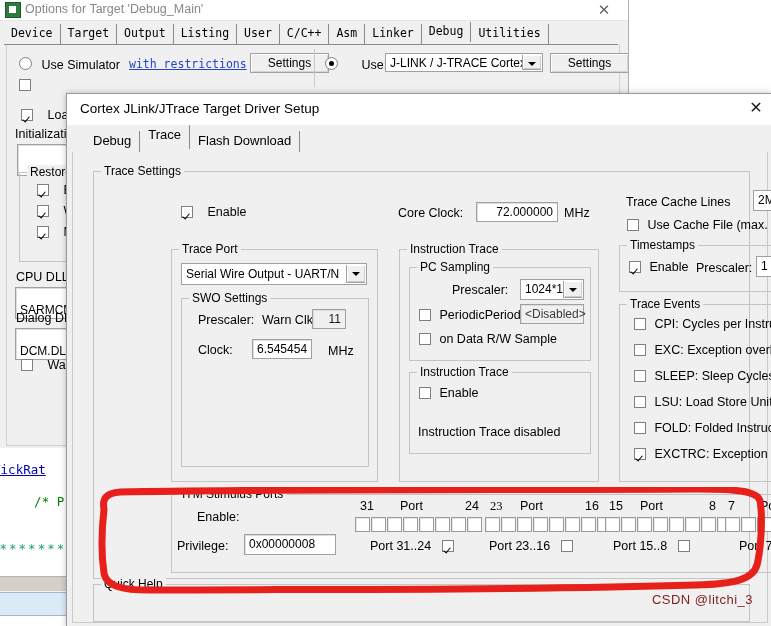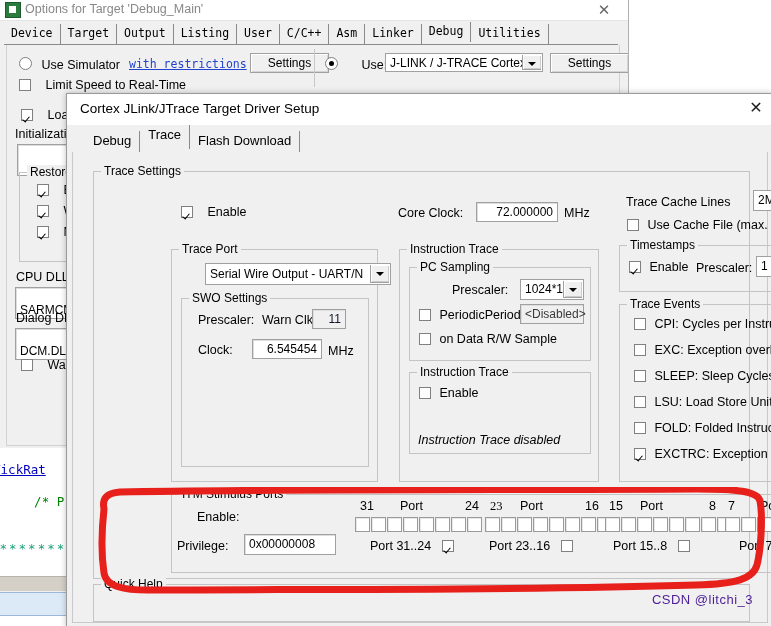--- a/index.html
+++ b/index.html
@@ -169,21 +169,21 @@
     box-sizing:border-box;margin-right:1px;position:relative;
     box-shadow:inset 1px 1px 0 #e8e8e8;
   }
   .porthdr{position:absolute;font-size:12.5px;white-space:nowrap;}
   
   #redbox{
     position:absolute;left:96px;top:487px;width:670px;height:110px;
     pointer-events:none;
   }
   #watermark{
-    position:absolute;right:18px;bottom:19px;font-size:13px;color:#4c1d95;
+    position:absolute;right:18px;bottom:19px;font-size:13px;color:#7f1d1d;
     font-family:"Liberation Sans",sans-serif;letter-spacing:.5px;
   }
 </style>
 </head>
 <body>
 
 <div id="keil-window">
 
   <div id="keil-titlebar">
     <div id="keil-logo"></div>
@@ -209,21 +209,20 @@
 
     <div class="cbrow" style="left:12px;top:12px;">
       <span class="kradio"></span>
       <span style="margin-left:6px;">Use Simulator</span>
     </div>
     <div class="lbl" style="left:122px;top:12px;color:#2244cc;text-decoration:underline;font-family:'DejaVu Sans Mono',monospace;font-size:11.5px;">with restrictions</div>
     <div class="kbtn" style="position:absolute;left:243px;top:8px;width:55px;">Settings</div>
 
     <div class="cbrow" style="left:12px;top:33px;">
       <span class="kcheck"></span>
-      <span style="margin-left:6px;">Limit Speed to Real-Time</span>
     </div>
 
     <div style="position:absolute;left:307px;top:4px;width:1px;height:38px;background:#c8c8c8;"></div>
 
     <div class="cbrow" style="left:318px;top:12px;">
       <span class="kradio on"></span>
       <span style="margin-left:20px;">Use:</span>
     </div>
     <div class="kcombo" style="position:absolute;left:378px;top:8px;width:158px;height:19px;line-height:16px;">
       <span>J-LINK / J-TRACE Cortex</span>
@@ -306,32 +305,32 @@
         <span>2M</span>
         
       </div>
       <div class="cbrow" style="left:533px;top:46px;">
         <span class="kcheck"></span>
         <span>Use Cache File (max. 1GB)</span>
       </div>
 
       <div class="kgroup" style="left:77px;top:77px;width:205px;height:231px;background:#f0f0f0;">
         <div class="legend">Trace Port</div>
-        <div class="kcombo" style="position:absolute;left:9px;top:13px;width:186px;height:22px;line-height:18px;margin-left:24px;">
+        <div class="kcombo" style="position:absolute;left:9px;top:13px;width:186px;height:22px;line-height:18px;">
           <span>Serial Wire Output - UART/N</span>
           <span class="arrow"></span>
         </div>
 
         <div class="kgroup" style="left:9px;top:48px;width:186px;height:167px;">
           <div class="legend">SWO Settings</div>
           <div class="lbl" style="left:16px;top:14px;">Prescaler:</div>
           <div class="lbl" style="left:80px;top:14px;">Warn Clk</div>
           <div class="ktext" style="position:absolute;left:130px;top:10px;width:34px;height:20px;text-align:right;background:#f0f0f0;color:#0f172a;padding-top:2px;">11</div>
           <div class="lbl" style="left:16px;top:44px;">Clock:</div>
-          <div class="ktext" style="position:absolute;left:70px;top:40px;width:70px;height:20px;text-align:right;padding-top:2px;">6.545454</div>
+          <div class="ktext" style="position:absolute;left:70px;top:40px;width:60px;height:20px;text-align:right;padding-top:2px;">6.545454</div>
           <div class="lbl" style="left:146px;top:45px;">MHz</div>
         </div>
       </div>
 
       <div class="kgroup" style="left:305px;top:77px;width:198px;height:231px;">
         <div class="legend">Instruction Trace</div>
 
         <div class="kgroup" style="left:9px;top:17px;width:180px;height:92px;">
           <div class="legend">PC Sampling</div>
           <div class="lbl" style="left:42px;top:15px;">Prescaler:</div>
@@ -349,21 +348,21 @@
             <span>on Data R/W Sample</span>
           </div>
         </div>
 
         <div class="kgroup" style="left:9px;top:122px;width:180px;height:80px;">
           <div class="legend">Instruction Trace</div>
           <div class="cbrow" style="left:9px;top:13px;">
             <span class="kcheck"></span>
             <span>Enable</span>
           </div>
-          <div class="lbl" style="left:8px;top:60px;font-style:italic;">Instruction Trace disabled</div>
+          <div class="lbl" style="left:8px;top:52px;">Instruction Trace disabled</div>
         </div>
       </div>
 
       <div class="kgroup" style="left:525px;top:73px;width:152px;height:45px;">
         <div class="legend">Timestamps</div>
         <div class="cbrow" style="left:9px;top:14px;">
           <span class="kcheck on"></span>
           <span>Enable</span>
         </div>
         <div class="lbl" style="left:76px;top:15px;">Prescaler:</div>

